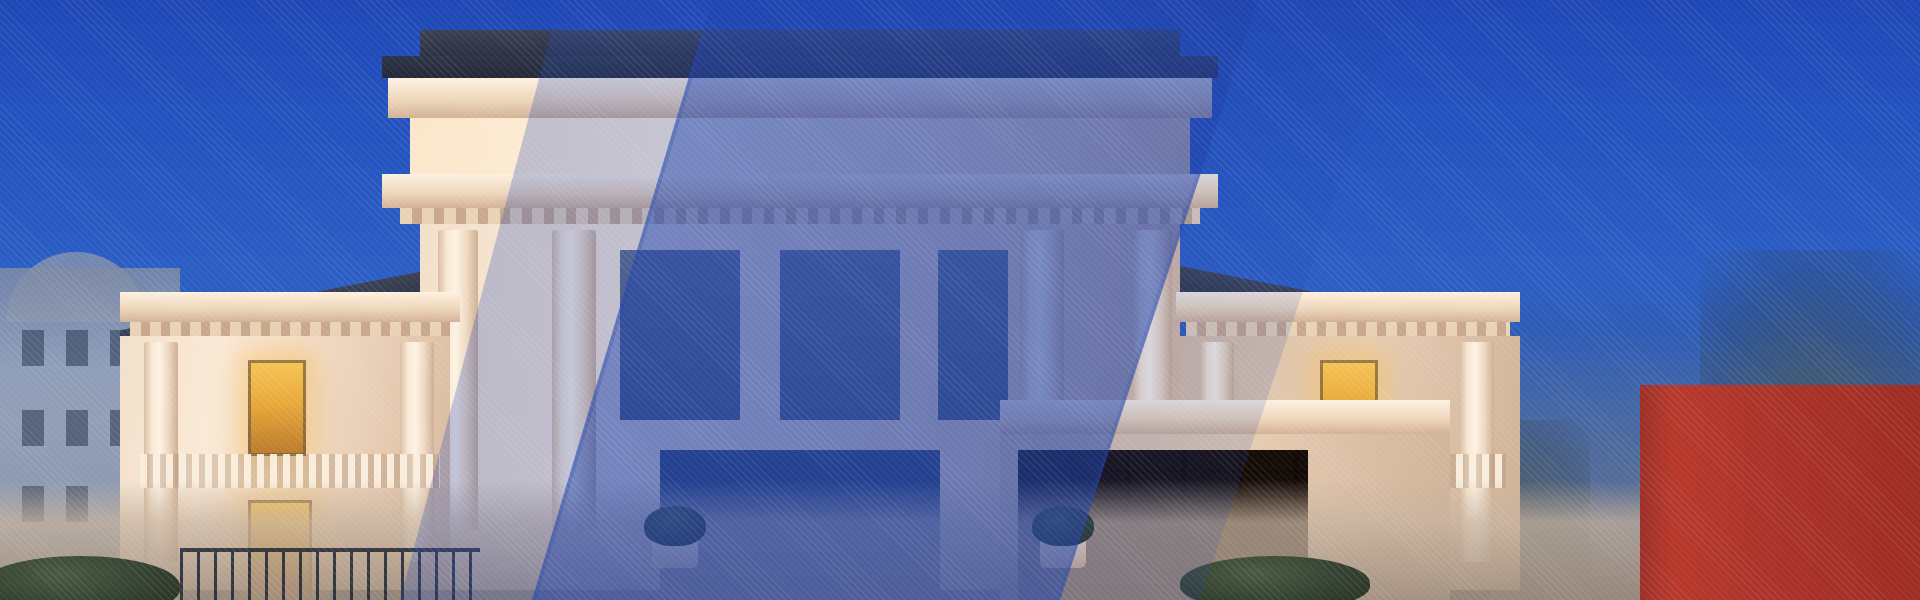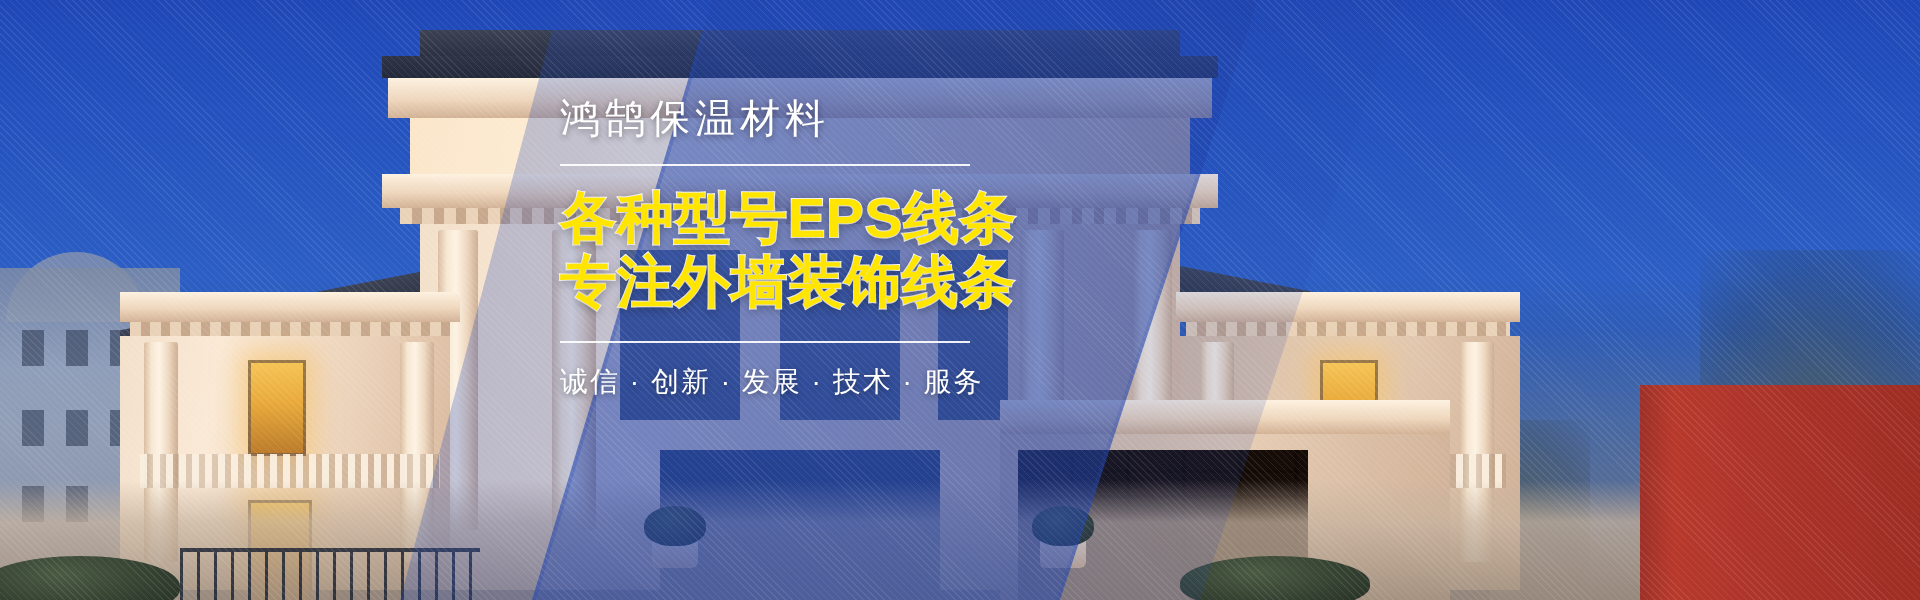--- a/index.html
+++ b/index.html
@@ -344,26 +344,14 @@
   </div>
 
   <div class="overlay-panel">
     <div class="panel-left-fade"></div>
     <div class="panel-main"></div>
     <div class="panel-right-fade"></div>
   </div>
 
   <div class="hatch"></div>
 
-  <div class="text-block">
-    <div class="brand">鸿鹄保温材料</div>
-
-    <div class="divider"></div>
-
-    <div class="headline">各种型号EPS线条</div>
-    <div class="headline">专注外墙装饰线条</div>
-
-    <div class="divider lower"></div>
-
-    <div class="tagline">诚信 · 创新 · 发展 · 技术 · 服务</div>
-  </div>
 
 </div>
 
 </body></html>

